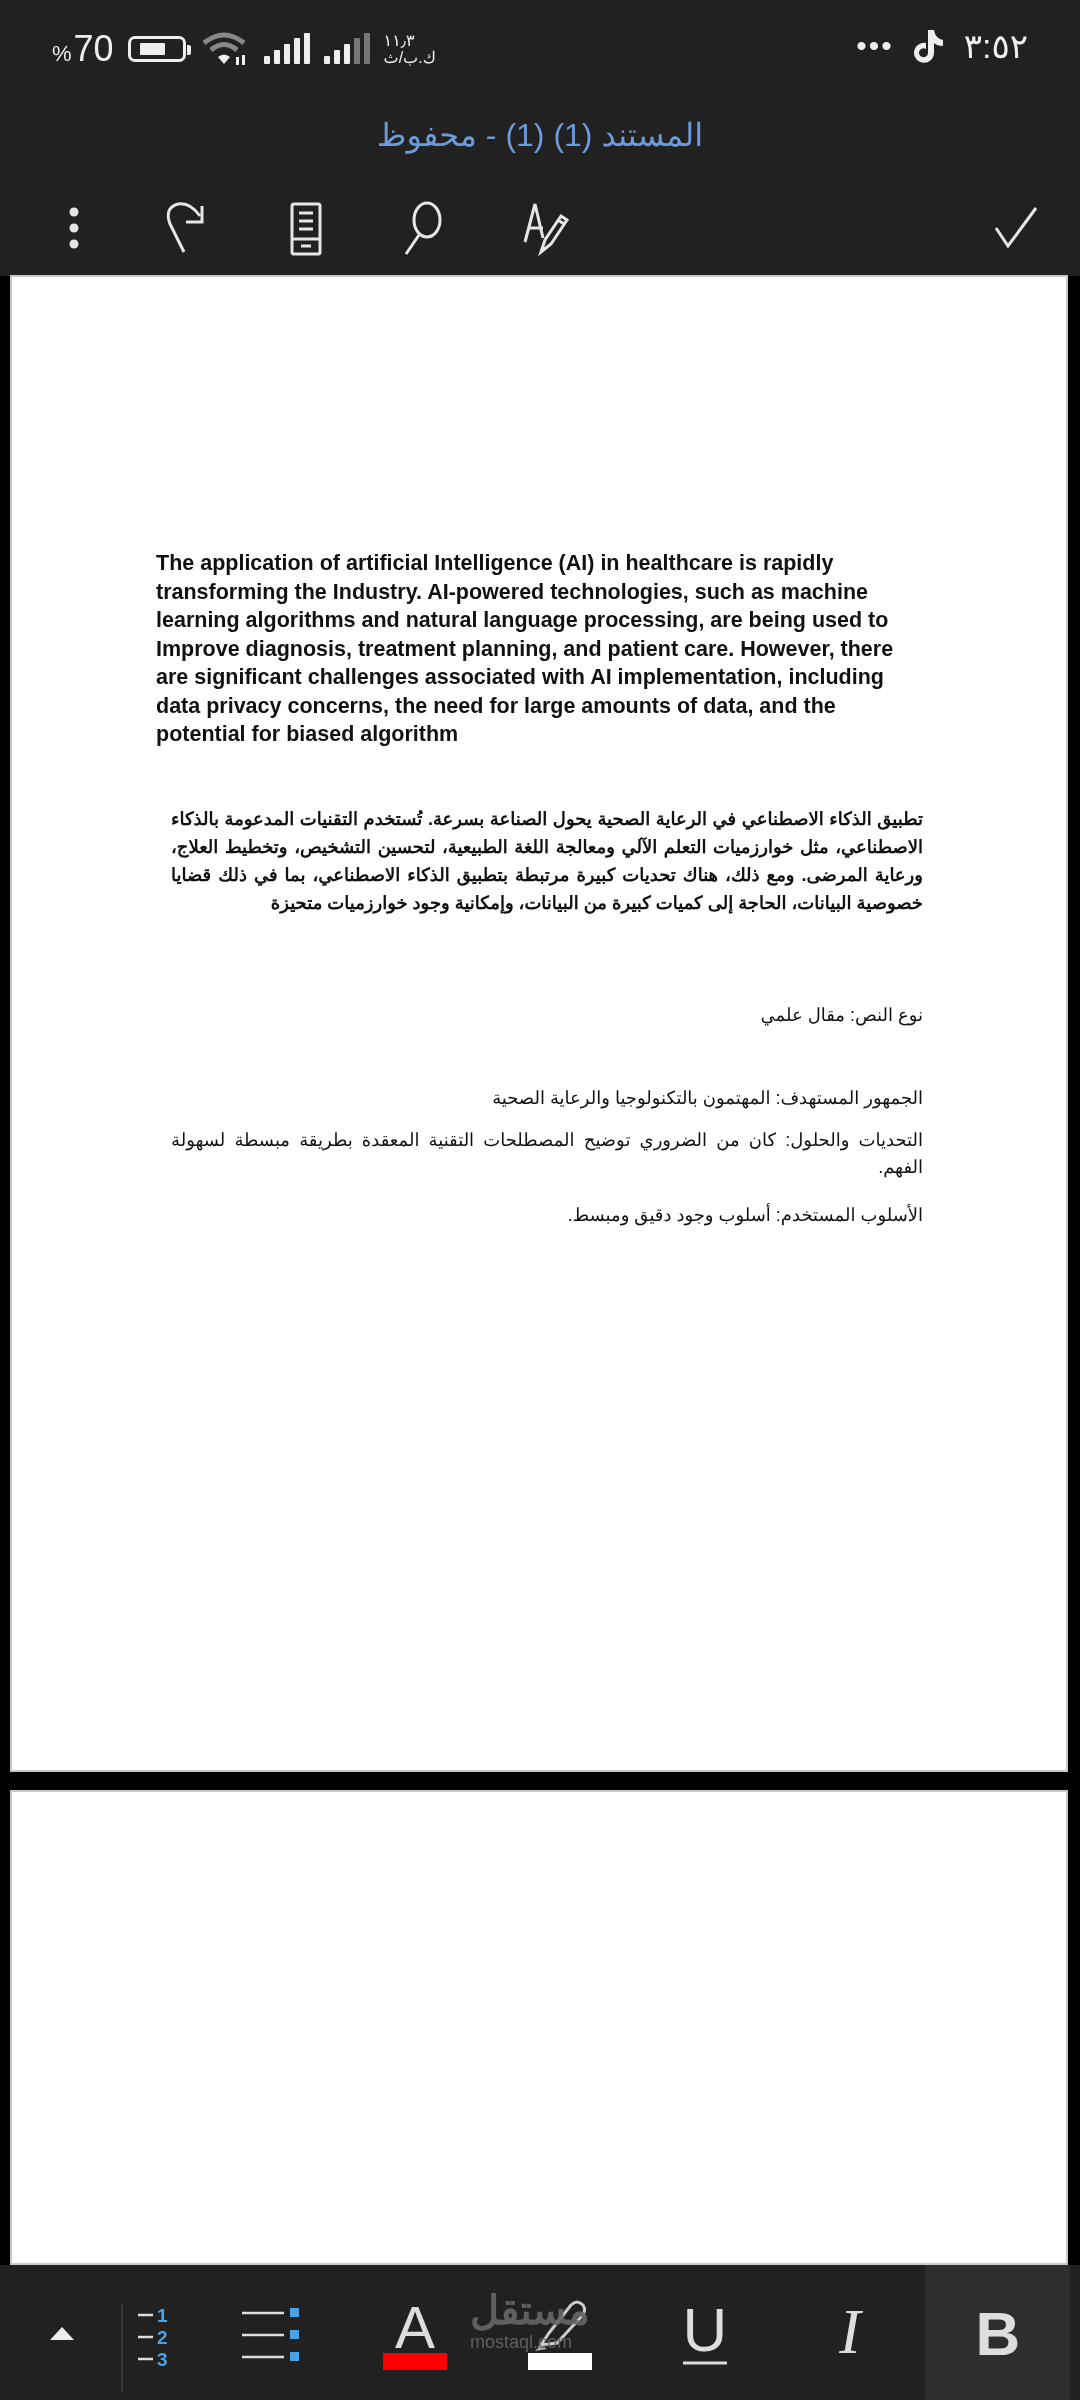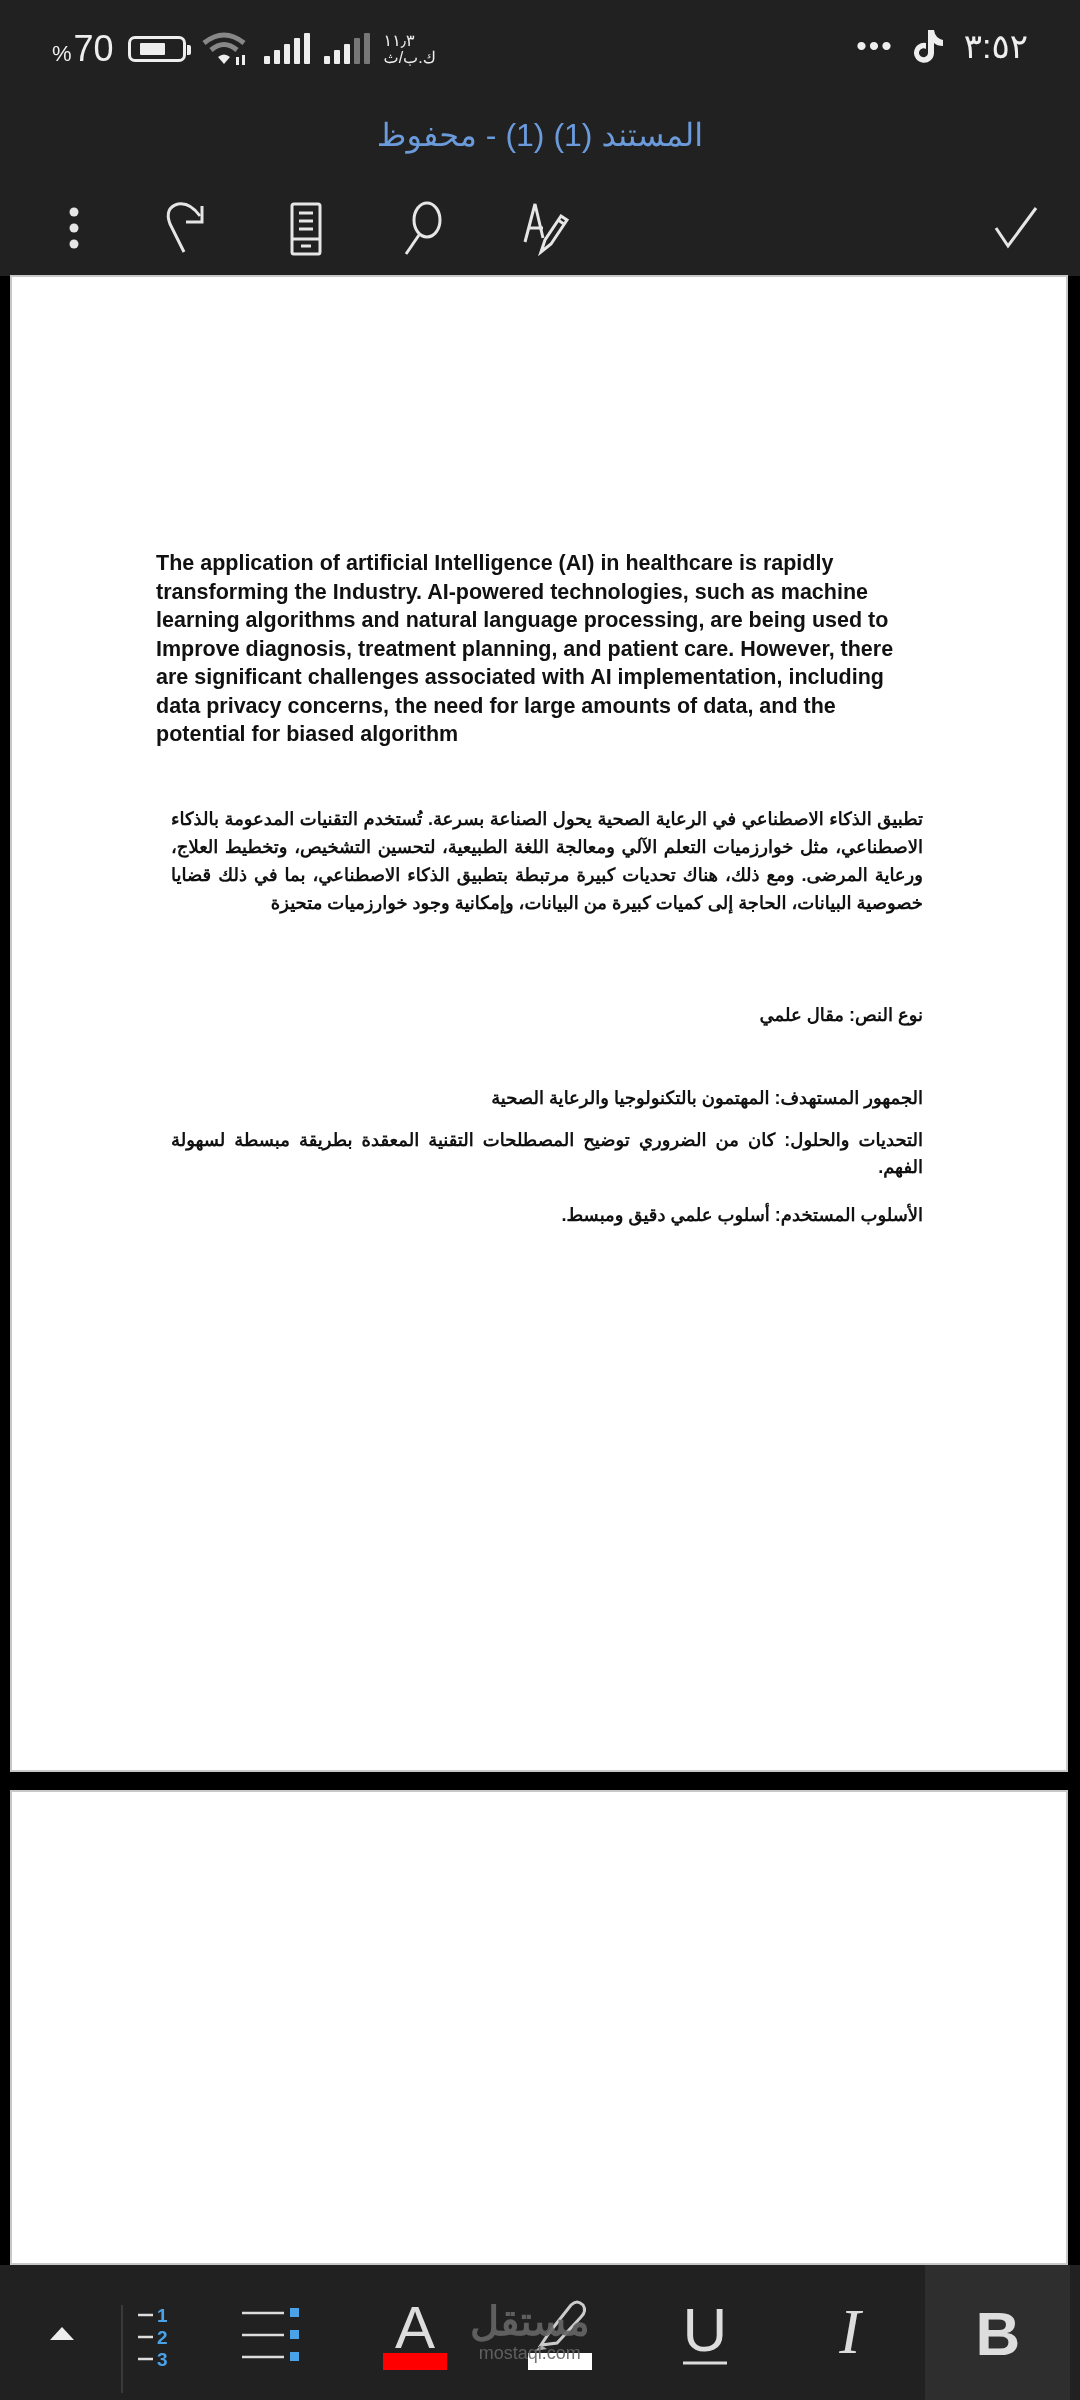--- a/index.html
+++ b/index.html
@@ -25,27 +25,27 @@
   .tb-btn { position:absolute; top:0; height:96px; width:80px; display:flex; align-items:center; justify-content:center; }
   .tb-btn svg { stroke:#e6e6e6; fill:none; stroke-width:3; }
 
   .page { position:absolute; left:10px; width:1058px; background:#fff; box-sizing:border-box; border:2px solid #c8c8c8; }
   .page1 { top:275px; height:1497px; }
   .page2 { top:1790px; height:475px; }
 
   .doc-heading { position:absolute; left:160px; width:760px; top:230px; text-align:center; font-weight:bold; font-size:21px; color:#111; }
   .en-para { position:absolute; left:144px; width:760px; top:272px; font-weight:bold; font-size:21.5px; line-height:28.5px; color:#111; }
   .ar-para { position:absolute; left:159px; width:752px; top:528px; font-weight:bold; font-size:18px; line-height:28px; color:#111; direction:rtl; text-align:justify; }
-  .meta-item { position:absolute; left:159px; width:752px; font-weight:bold; font-size:18px; line-height:27px; color:#111; direction:rtl; text-align:justify; }
+  .meta-item { position:absolute; left:159px; width:752px; font-weight:normal; font-size:18px; line-height:27px; color:#111; direction:rtl; text-align:justify; }
 
   .bottombar { position:absolute; left:0; top:2265px; width:1080px; height:135px; background:#212121; }
   .bb-btn { position:absolute; top:0; height:135px; display:flex; align-items:center; justify-content:center; }
   .bb-sep { position:absolute; left:121px; top:2305px; width:2px; height:88px; background:#3a3a3a; }
   .bold-btn { background:#2e2e2e; }
-  .watermark { position:absolute; left:470px; top:2288px; color:#666; text-align:center; opacity:0.9; pointer-events:none;margin-top:11px; }
+  .watermark { position:absolute; left:470px; top:2288px; color:#666; opacity:0.9; pointer-events:none; }
   .watermark .wm-ar { font-size:40px; font-weight:bold; line-height:44px; direction:rtl; }
   .watermark .wm-en { font-size:18px; line-height:20px; }
 </style>
 </head>
 <body>
 
 <div class="statusbar">
   <div class="sb-left">
     <div class="battery-pct">
       <span class="pct">%</span>
@@ -137,21 +137,21 @@
     </svg>
   </div>
 </div>
 
 <div class="page page1">
   <div class="en-para">The application of artificial Intelligence (AI) in healthcare is rapidly transforming the Industry. AI-powered technologies, such as machine learning algorithms and natural language processing, are being used to Improve diagnosis, treatment planning, and patient care. However, there are significant challenges associated with AI implementation, including data privacy concerns, the need for large amounts of data, and the potential for biased algorithm</div>
   <div class="ar-para">تطبيق الذكاء الاصطناعي في الرعاية الصحية يحول الصناعة بسرعة. تُستخدم التقنيات المدعومة بالذكاء الاصطناعي، مثل خوارزميات التعلم الآلي ومعالجة اللغة الطبيعية، لتحسين التشخيص، وتخطيط العلاج، ورعاية المرضى. ومع ذلك، هناك تحديات كبيرة مرتبطة بتطبيق الذكاء الاصطناعي، بما في ذلك قضايا خصوصية البيانات، الحاجة إلى كميات كبيرة من البيانات، وإمكانية وجود خوارزميات متحيزة</div>
   <div class="meta-item" style="top:725px">نوع النص: مقال علمي</div>
   <div class="meta-item" style="top:808px">الجمهور المستهدف: المهتمون بالتكنولوجيا والرعاية الصحية</div>
   <div class="meta-item" style="top:850px">التحديات والحلول: كان من الضروري توضيح المصطلحات التقنية المعقدة بطريقة مبسطة لسهولة الفهم.</div>
-  <div class="meta-item" style="top:925px">الأسلوب المستخدم: أسلوب علمي دقيق ومبسط.</div>
+  <div class="meta-item" style="top:925px">الأسلوب المستخدم: أسلوب وجود دقيق ومبسط.</div>
 </div>
 
 <div class="page page2"></div>
 
 <div class="bottombar">
   <div class="bb-btn" style="left:20px;width:84px">
     <svg width="28" height="18" viewBox="0 0 28 18">
         <path d="M2 16 L14 3 L26 16 Z" fill="#eee"></path>
       </svg>
   </div>

